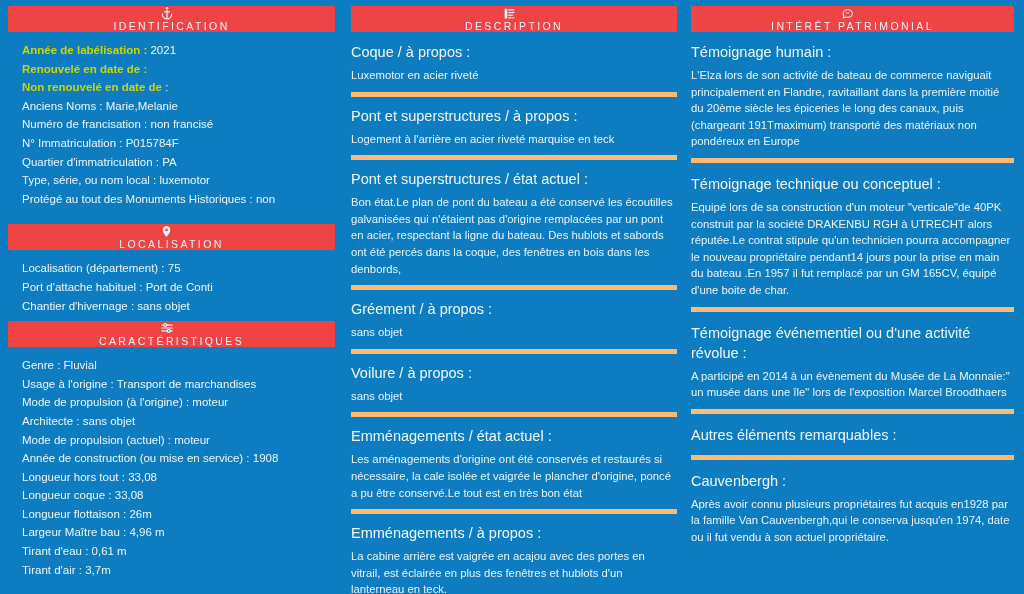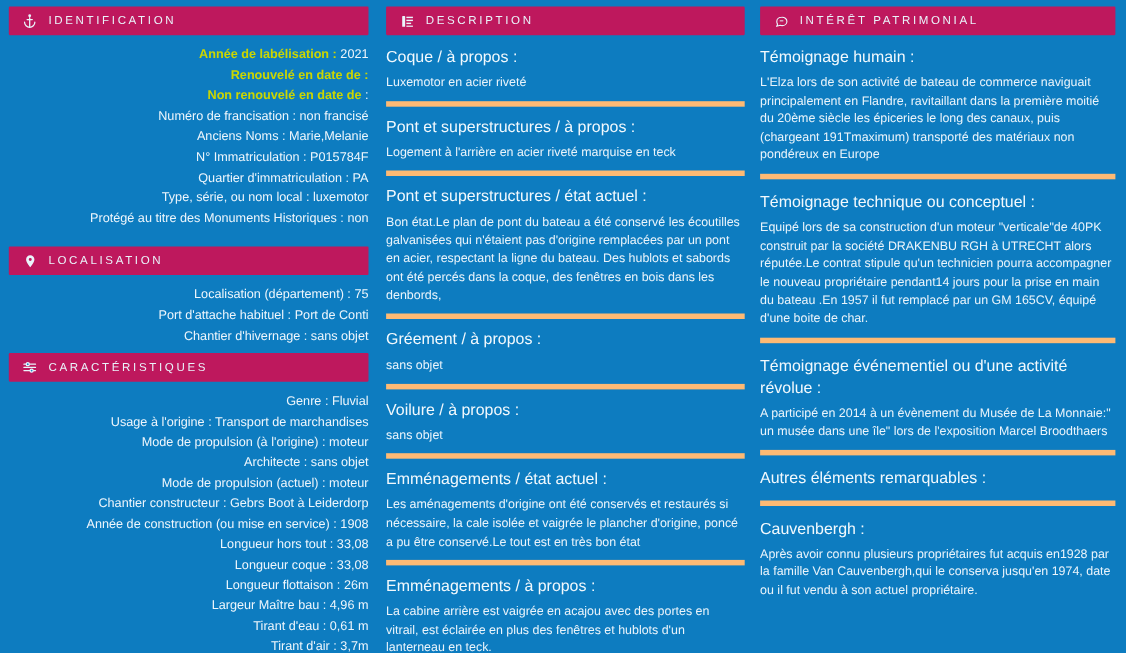--- a/index.html
+++ b/index.html
@@ -20,47 +20,48 @@
   .col{
     box-sizing:border-box;
     height:594px;
   }
   .col-left{width:345px;padding:0 10px 0 8px;}
   .col-mid{width:340px;padding:0 8px 0 6px;}
   .col-right{width:339px;padding:0 10px 0 6px;}
 
   
   .section-bar{
-    background:#be185d;
+    background:#ef4444;
     height:26px;
     display:flex;
     align-items:center;
     padding:0 12px;
     margin-top:6px;
     margin-bottom:10px;
     border-radius:1px;
+    flex-direction:column;
   }
   .section-bar .bar-icon{
     width:14px;height:14px;
     display:inline-flex;align-items:center;justify-content:center;
     margin-right:10px;
     flex:0 0 auto;
   }
   .section-bar .bar-icon svg{display:block;}
   .section-title{
     font-size:10.5px;
     letter-spacing:2.4px;
     color:#eaf4fb;
     text-transform:uppercase;
     font-weight:400;
     white-space:nowrap;
   }
 
   
-  .field-list{padding:0 0 0 14px;text-align:right;}
+  .field-list{padding:0 0 0 14px;}
   .field{
     font-size:11.5px;
     line-height:17.6px;
     color:#eef6fc;
     margin-bottom:1px;
     white-space:nowrap;
   }
   .field .lbl{color:#eef6fc;}
   .field .val{color:#eef6fc;}
   .field.highlight{
@@ -118,41 +119,41 @@
       </div>
       <div class="field highlight">
         <span class="lbl">Renouvelé en date de :</span>
         <span class="val"></span>
       </div>
       <div class="field highlight">
         <span class="lbl">Non renouvelé en date de</span>
         <span class="val">:</span>
       </div>
       <div class="field">
+        <span class="lbl">Anciens Noms :</span>
+        <span class="val">Marie,Melanie</span>
+      </div>
+      <div class="field">
         <span class="lbl">Numéro de francisation :</span>
         <span class="val">non francisé</span>
       </div>
       <div class="field">
-        <span class="lbl">Anciens Noms :</span>
-        <span class="val">Marie,Melanie</span>
-      </div>
-      <div class="field">
         <span class="lbl">N° Immatriculation :</span>
         <span class="val">P015784F</span>
       </div>
       <div class="field">
         <span class="lbl">Quartier d'immatriculation :</span>
         <span class="val">PA</span>
       </div>
       <div class="field">
         <span class="lbl">Type, série, ou nom local :</span>
         <span class="val">luxemotor</span>
       </div>
       <div class="field">
-        <span class="lbl">Protégé au titre des Monuments Historiques :</span>
+        <span class="lbl">Protégé au tout des Monuments Historiques :</span>
         <span class="val">non</span>
       </div>
     </div>
 
     <div class="section-bar" style="margin-top:16px;text-align:right;">
       <span class="bar-icon">
         <svg width="13" height="13" viewBox="0 0 24 24" fill="#eaf4fb" stroke="none">
           <path d="M12 2C8.1 2 5 5.1 5 9c0 5.2 7 13 7 13s7-7.8 7-13c0-3.9-3.1-7-7-7zm0 9.5A2.5 2.5 0 1 1 12 6.5a2.5 2.5 0 0 1 0 5z"></path>
         </svg>
       </span>
@@ -202,24 +203,20 @@
       </div>
       <div class="field">
         <span class="lbl">Architecte :</span>
         <span class="val">sans objet</span>
       </div>
       <div class="field">
         <span class="lbl">Mode de propulsion (actuel) :</span>
         <span class="val">moteur</span>
       </div>
       <div class="field">
-        <span class="lbl">Chantier constructeur :</span>
-        <span class="val">Gebrs Boot à Leiderdorp</span>
-      </div>
-      <div class="field">
         <span class="lbl">Année de construction (ou mise en service) :</span>
         <span class="val">1908</span>
       </div>
       <div class="field">
         <span class="lbl">Longueur hors tout :</span>
         <span class="val">33,08</span>
       </div>
       <div class="field">
         <span class="lbl">Longueur coque :</span>
         <span class="val">33,08</span>

